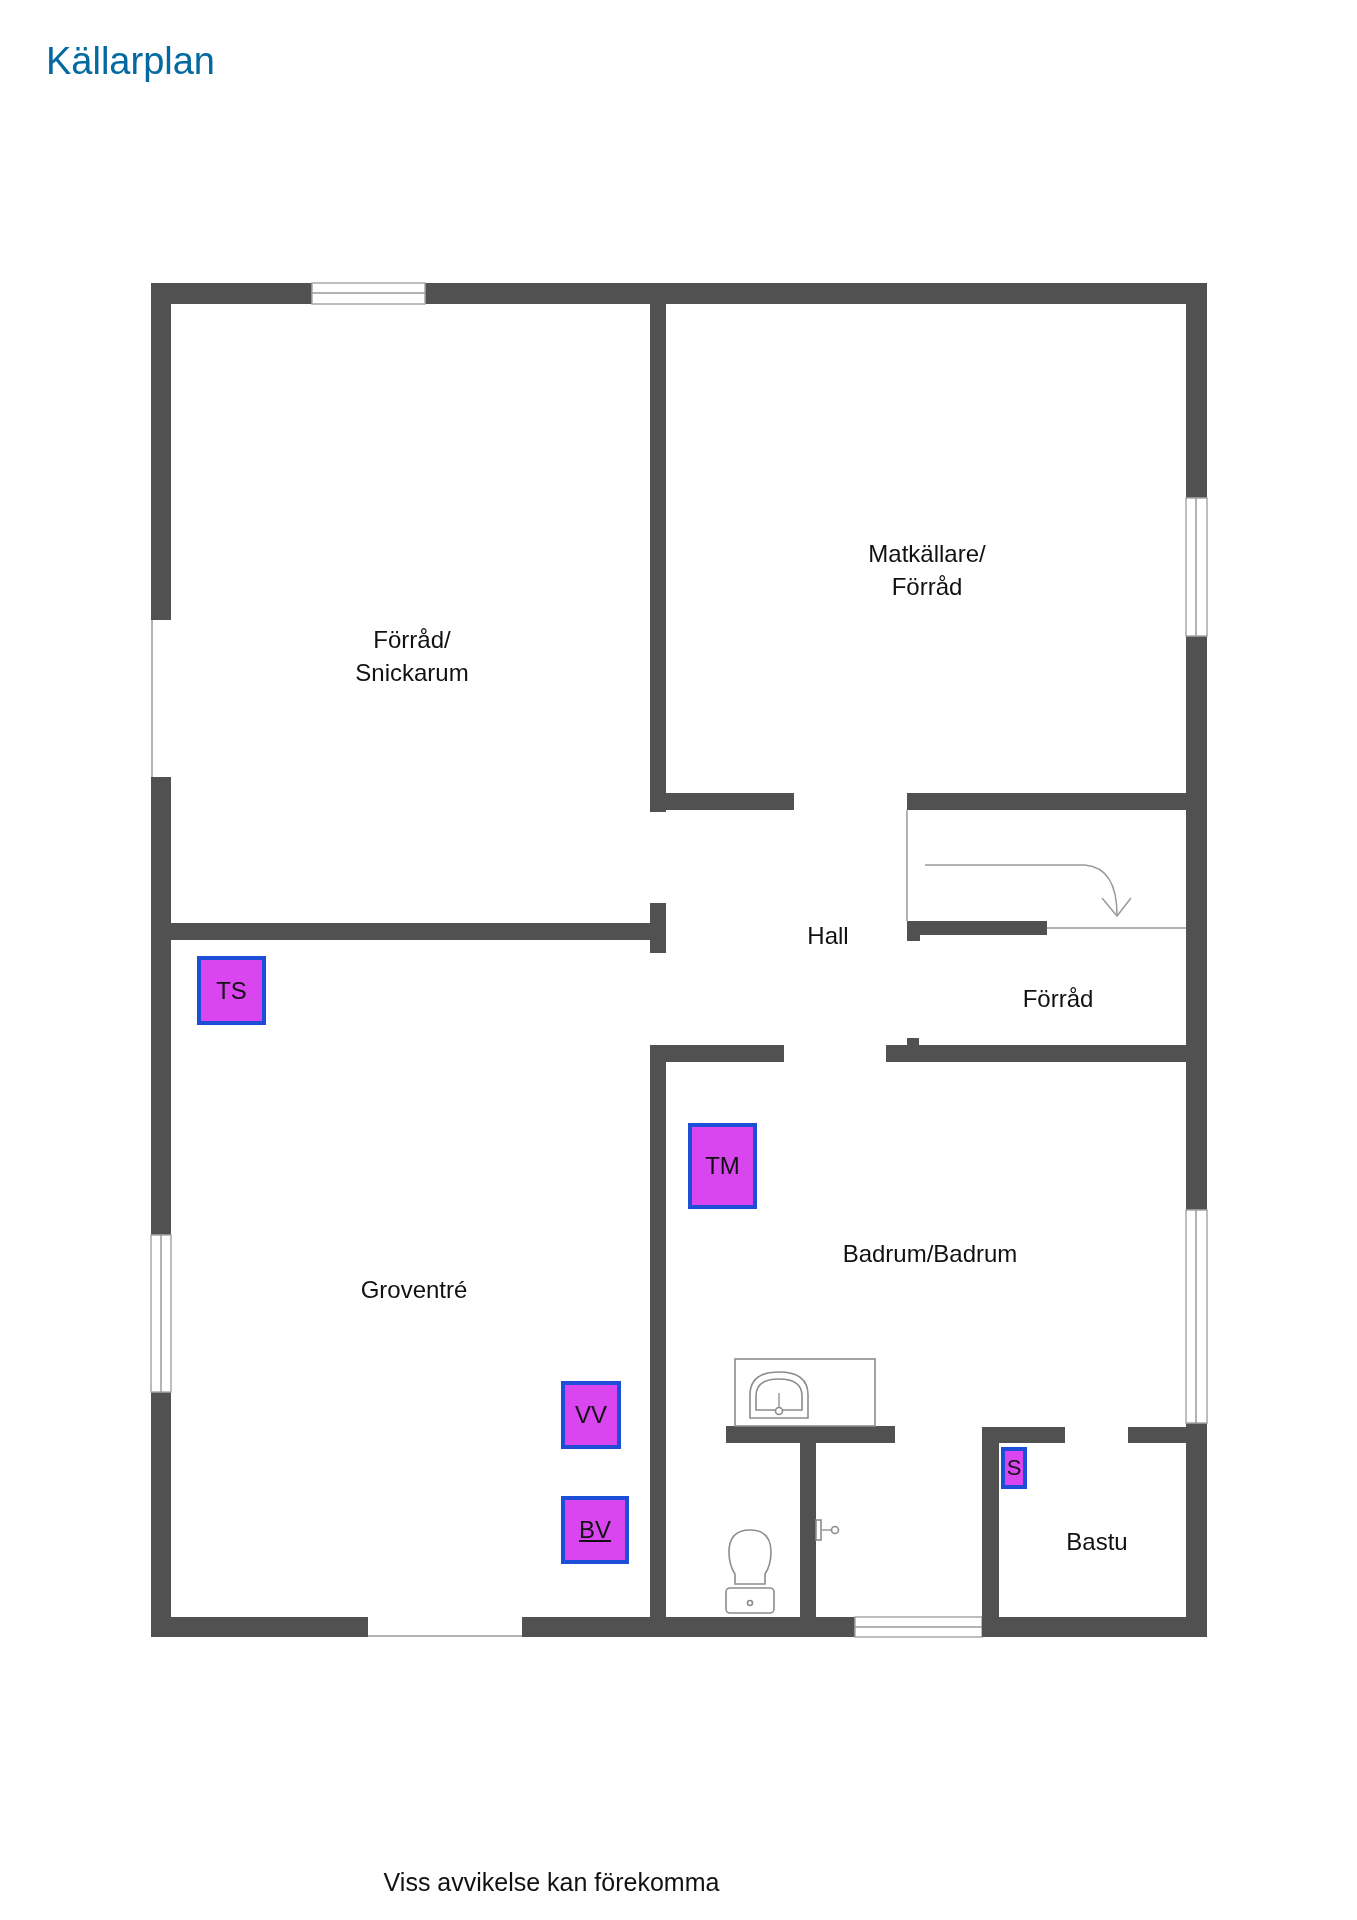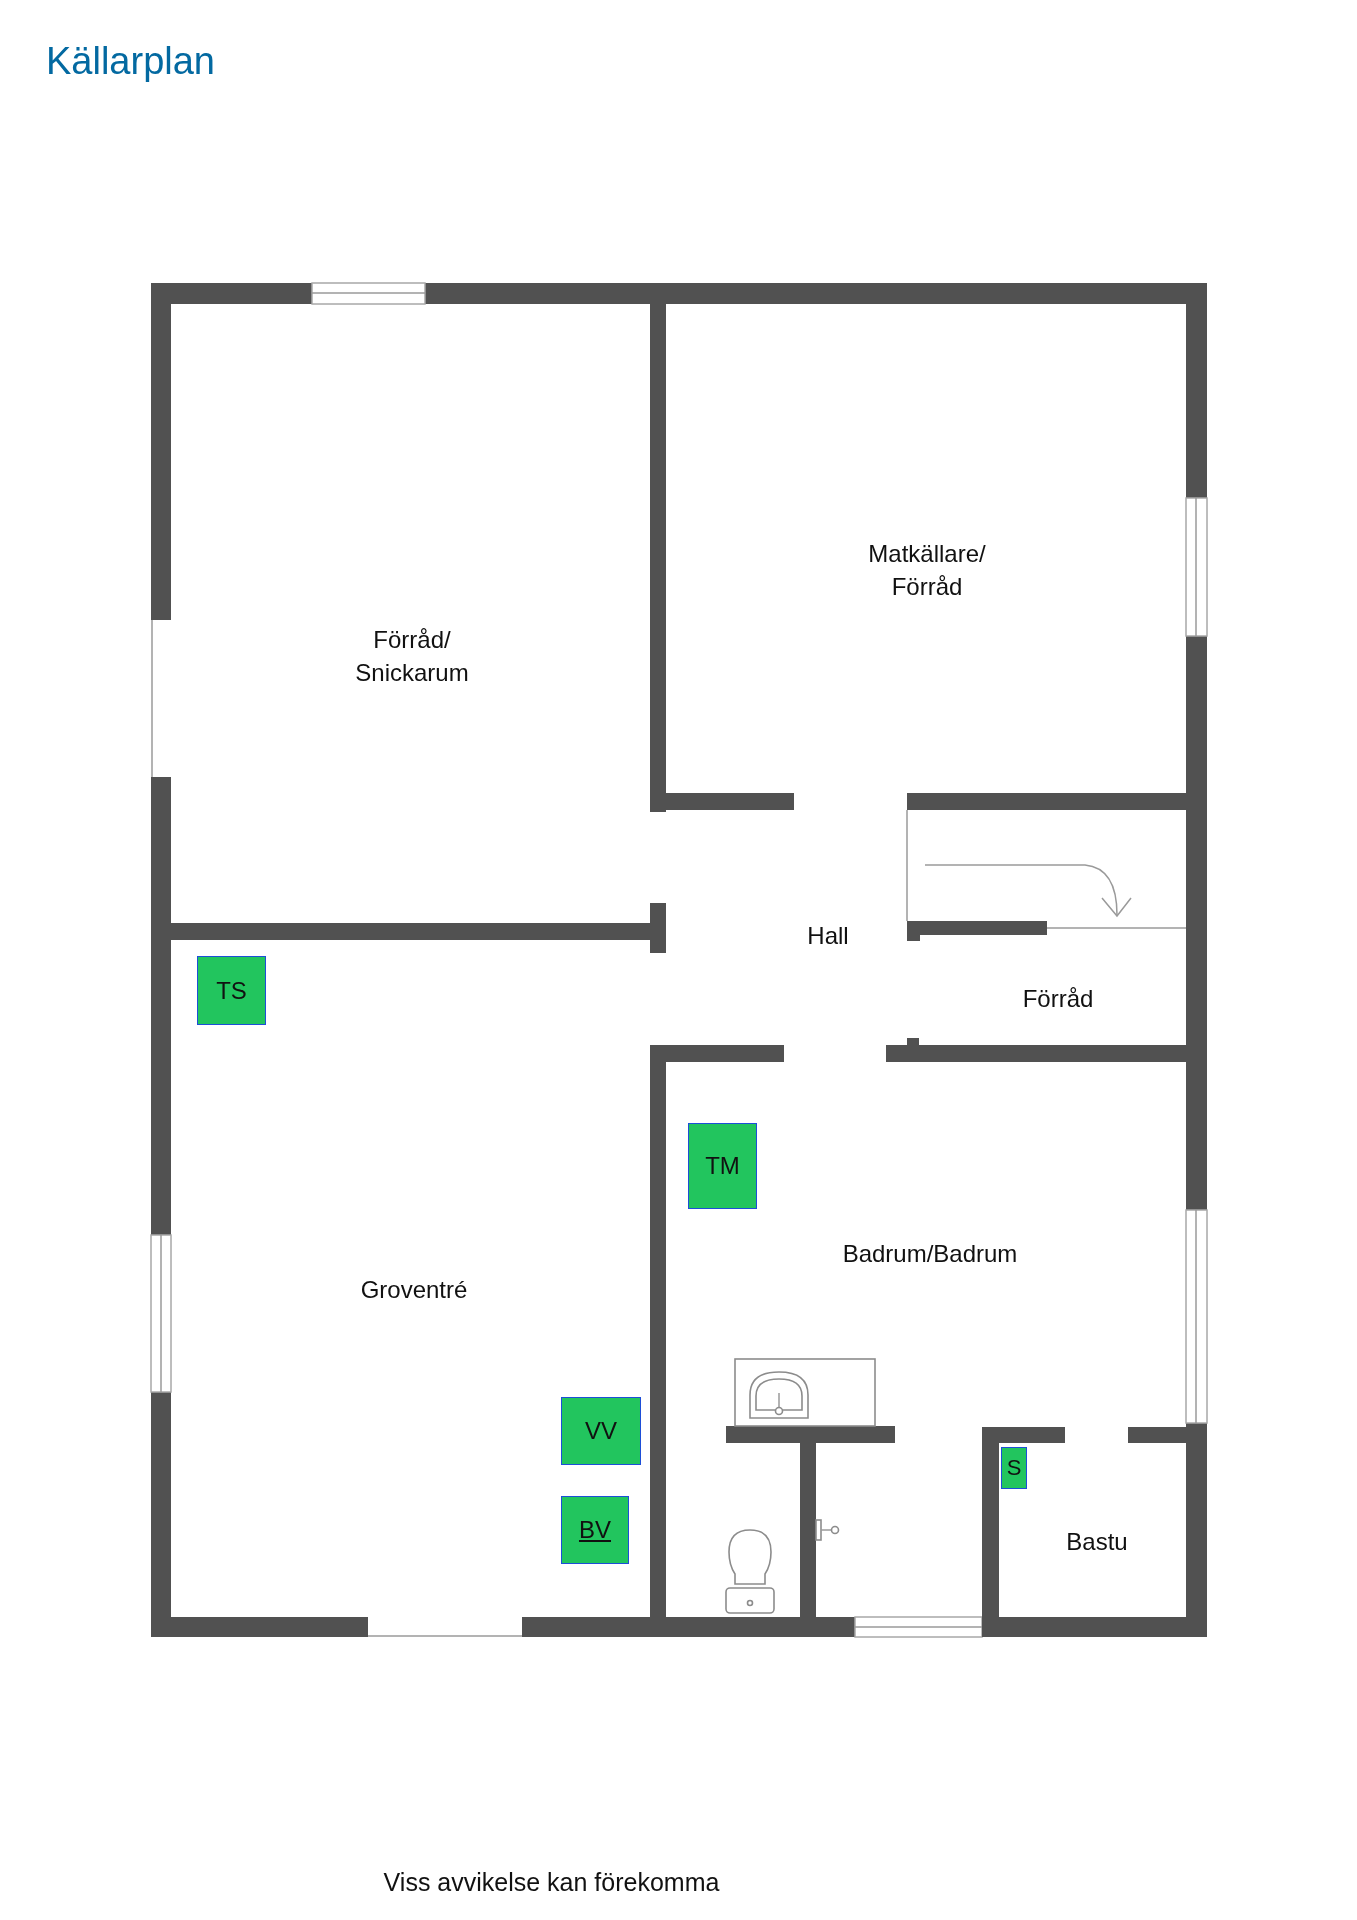--- a/index.html
+++ b/index.html
@@ -6,21 +6,21 @@
     body { width: 1357px; height: 1920px; position: relative; overflow: hidden;
            font-family: "Liberation Sans", sans-serif; color: #111; }
     .title { position: absolute; left: 46px; top: 38px; font-size: 38px; line-height: 46px; color: #0369a1; }
     .footer { position: absolute; left: 0; width: 1103px; top: 1866px; text-align: center; font-size: 25px; line-height: 32px; color: #111; }
     svg.plan { position: absolute; left: 0; top: 0; }
     .wall { fill: #515151; }
     .win { fill: #ffffff; stroke: #a8a8a8; stroke-width: 1.5; }
     .thin { stroke: #9a9a9a; stroke-width: 1.5; fill: none; }
     .fixture { fill: #ffffff; stroke: #8c8c8c; stroke-width: 1.6; }
     .label { position: absolute; transform: translate(-50%, -50%); text-align: center; font-size: 24px; line-height: 33px; white-space: nowrap; color: #111; }
-    .box { position: absolute; border: 1px solid #1d4ed8; background: #22c55e; box-sizing: border-box;
+    .box { position: absolute; border: 4px solid #1d4ed8; background: #d946ef; box-sizing: border-box;
            display: flex; align-items: center; justify-content: center; font-size: 24px; color: #111; text-align: right; }
   </style>
 </head>
 <body>
 
 <div class="title">Källarplan</div>
 
 <svg class="plan" width="1357" height="1920" viewBox="0 0 1357 1920">
 
   <g>
@@ -131,17 +131,17 @@
   <div>Förråd</div>
 </div>
 <div class="label" style="left:792px; top:935px;margin-left:36px;">Hall</div>
 <div class="label" style="left:1058px; top:998px;">Förråd</div>
 <div class="label" style="left:414px; top:1289px;">Groventré</div>
 <div class="label" style="left:930px; top:1253px;">Badrum/Badrum</div>
 <div class="label" style="left:1097px; top:1541px;">Bastu</div>
 
 <div class="box" style="left:197px; top:956px; width:69px; height:69px;">TS</div>
 <div class="box" style="left:688px; top:1080px; width:69px; height:86px;margin-top:43px;">TM</div>
-<div class="box" style="left:561px; top:1381px; width:80px; height:68px;margin-top:16px;">VV</div>
+<div class="box" style="left:561px; top:1381px; width:60px; height:68px;">VV</div>
 <div class="box" style="left:561px; top:1496px; width:68px; height:68px;text-decoration:underline;">BV</div>
 <div class="box" style="left:1001px; top:1447px; width:26px; height:42px; font-size:22px;">S</div>
 
 <div class="footer">Viss avvikelse kan förekomma</div>
 
 </body></html>

